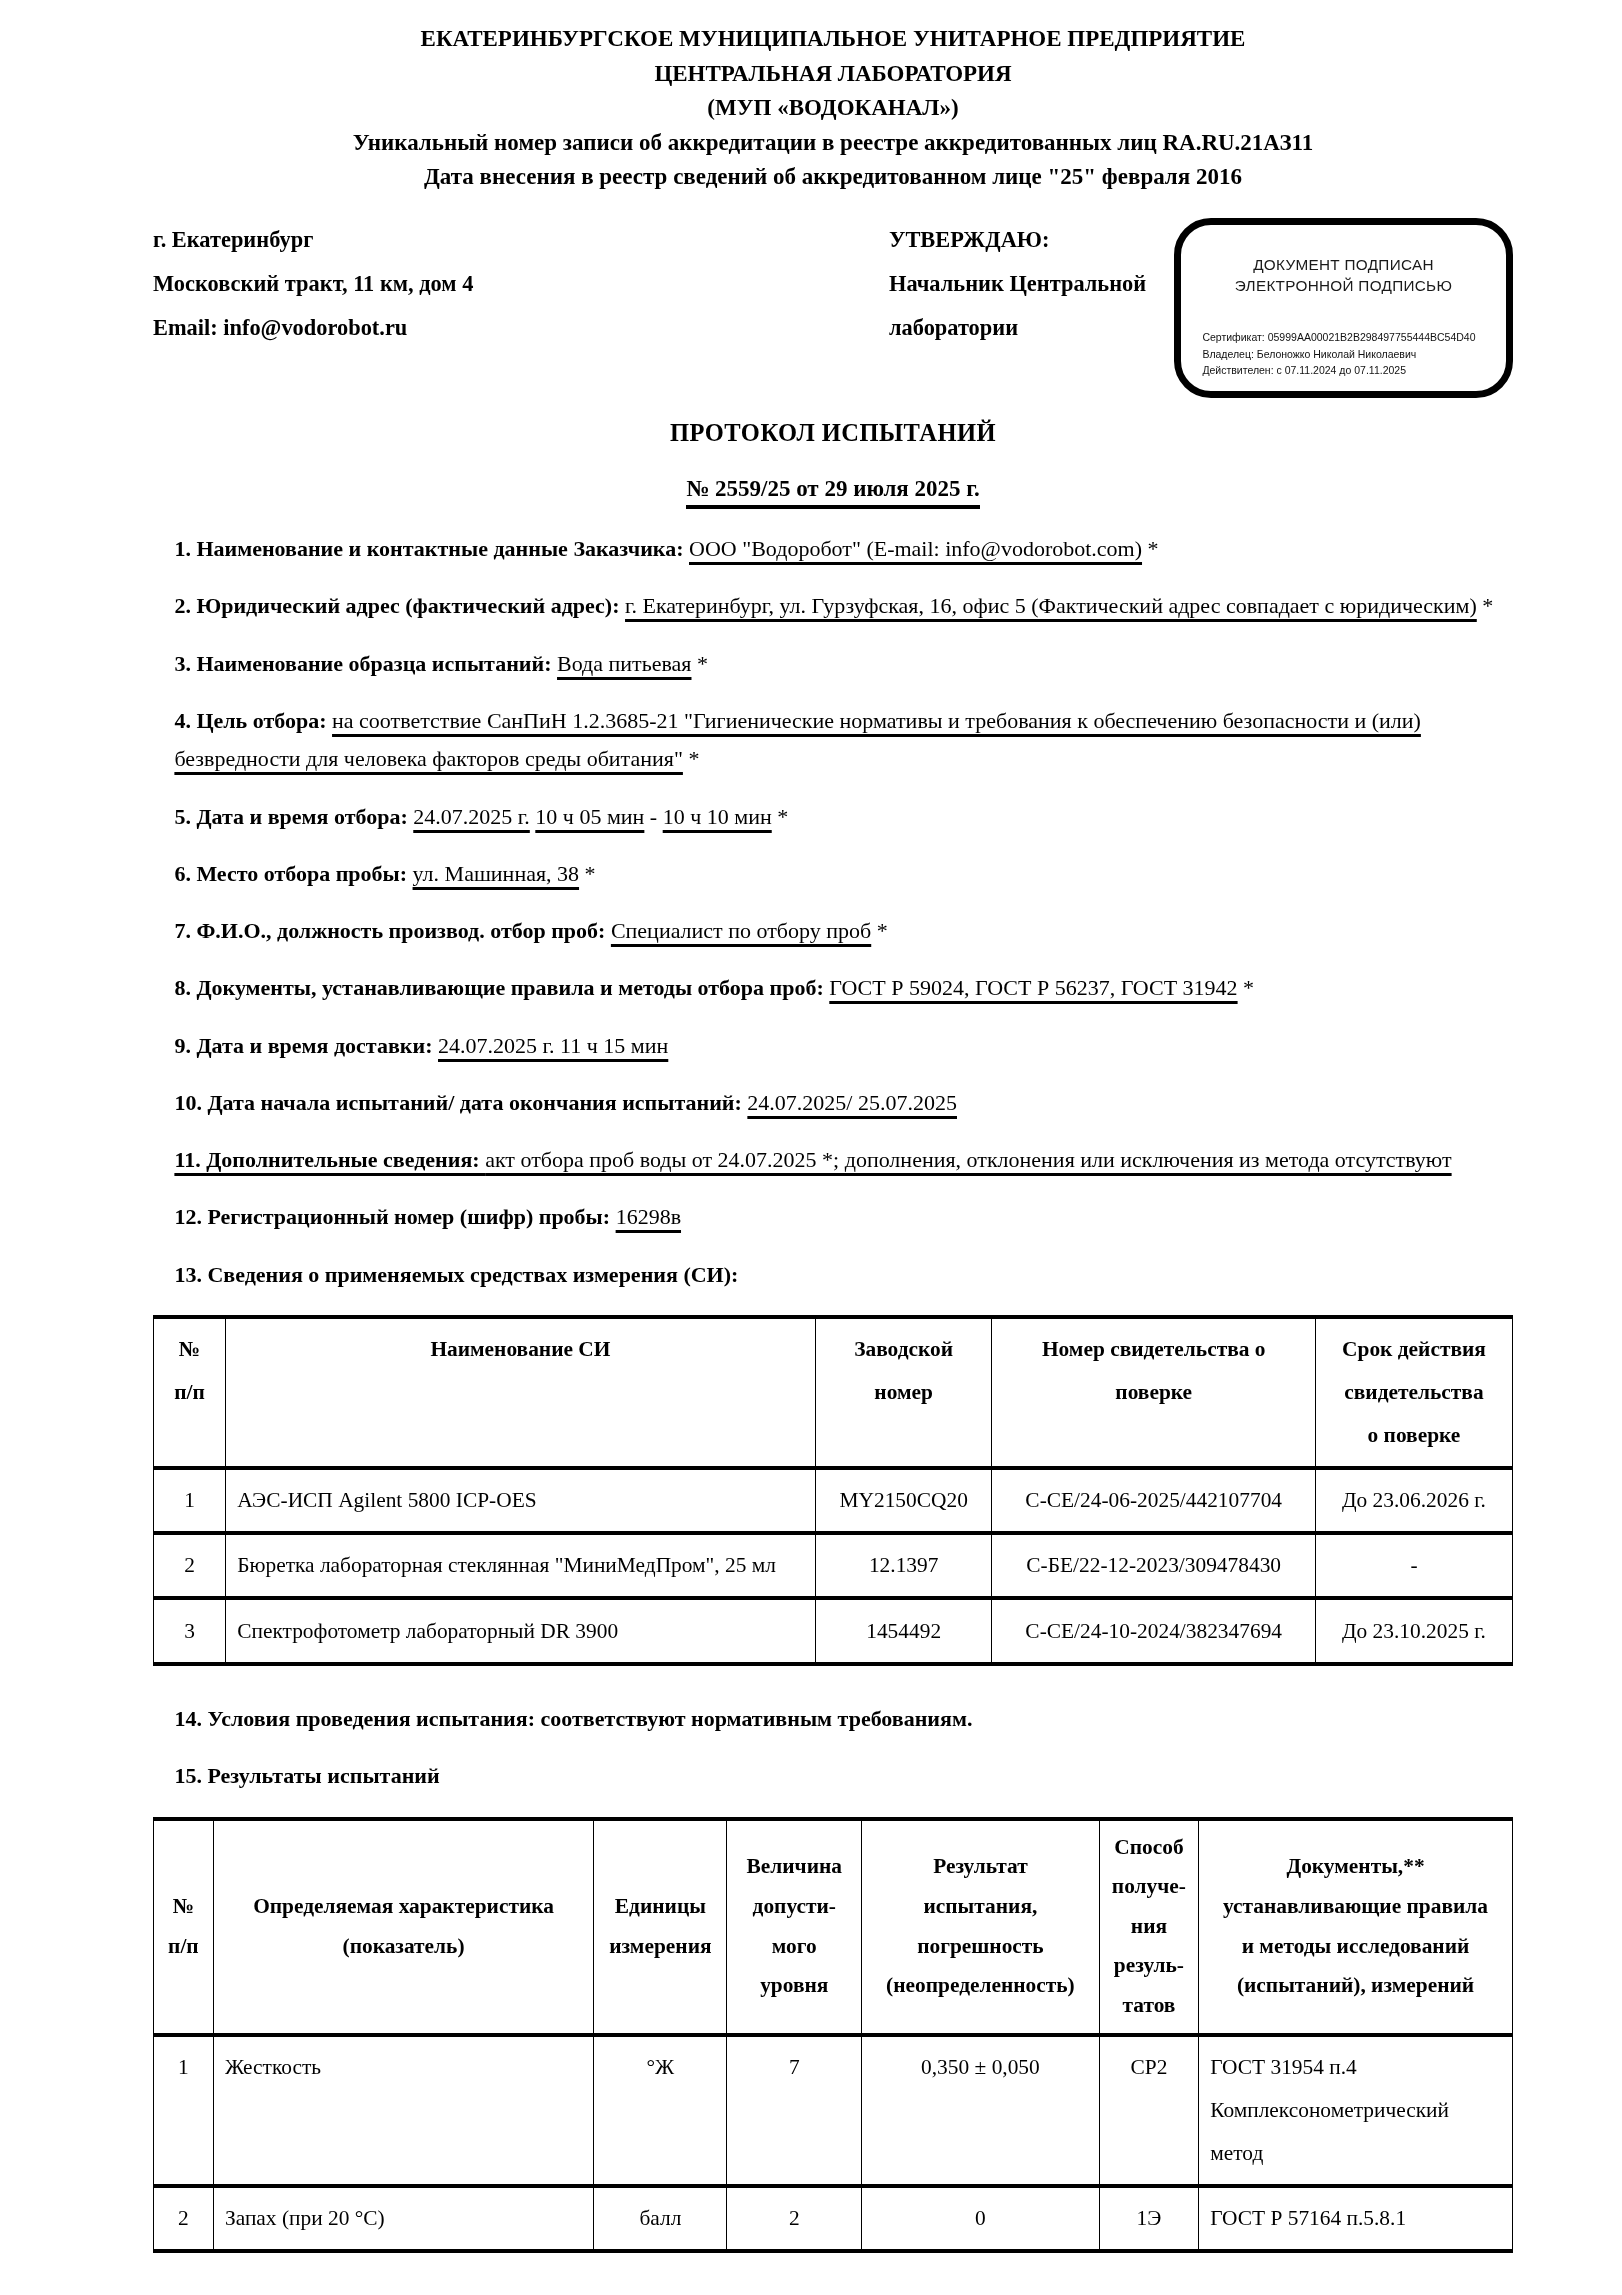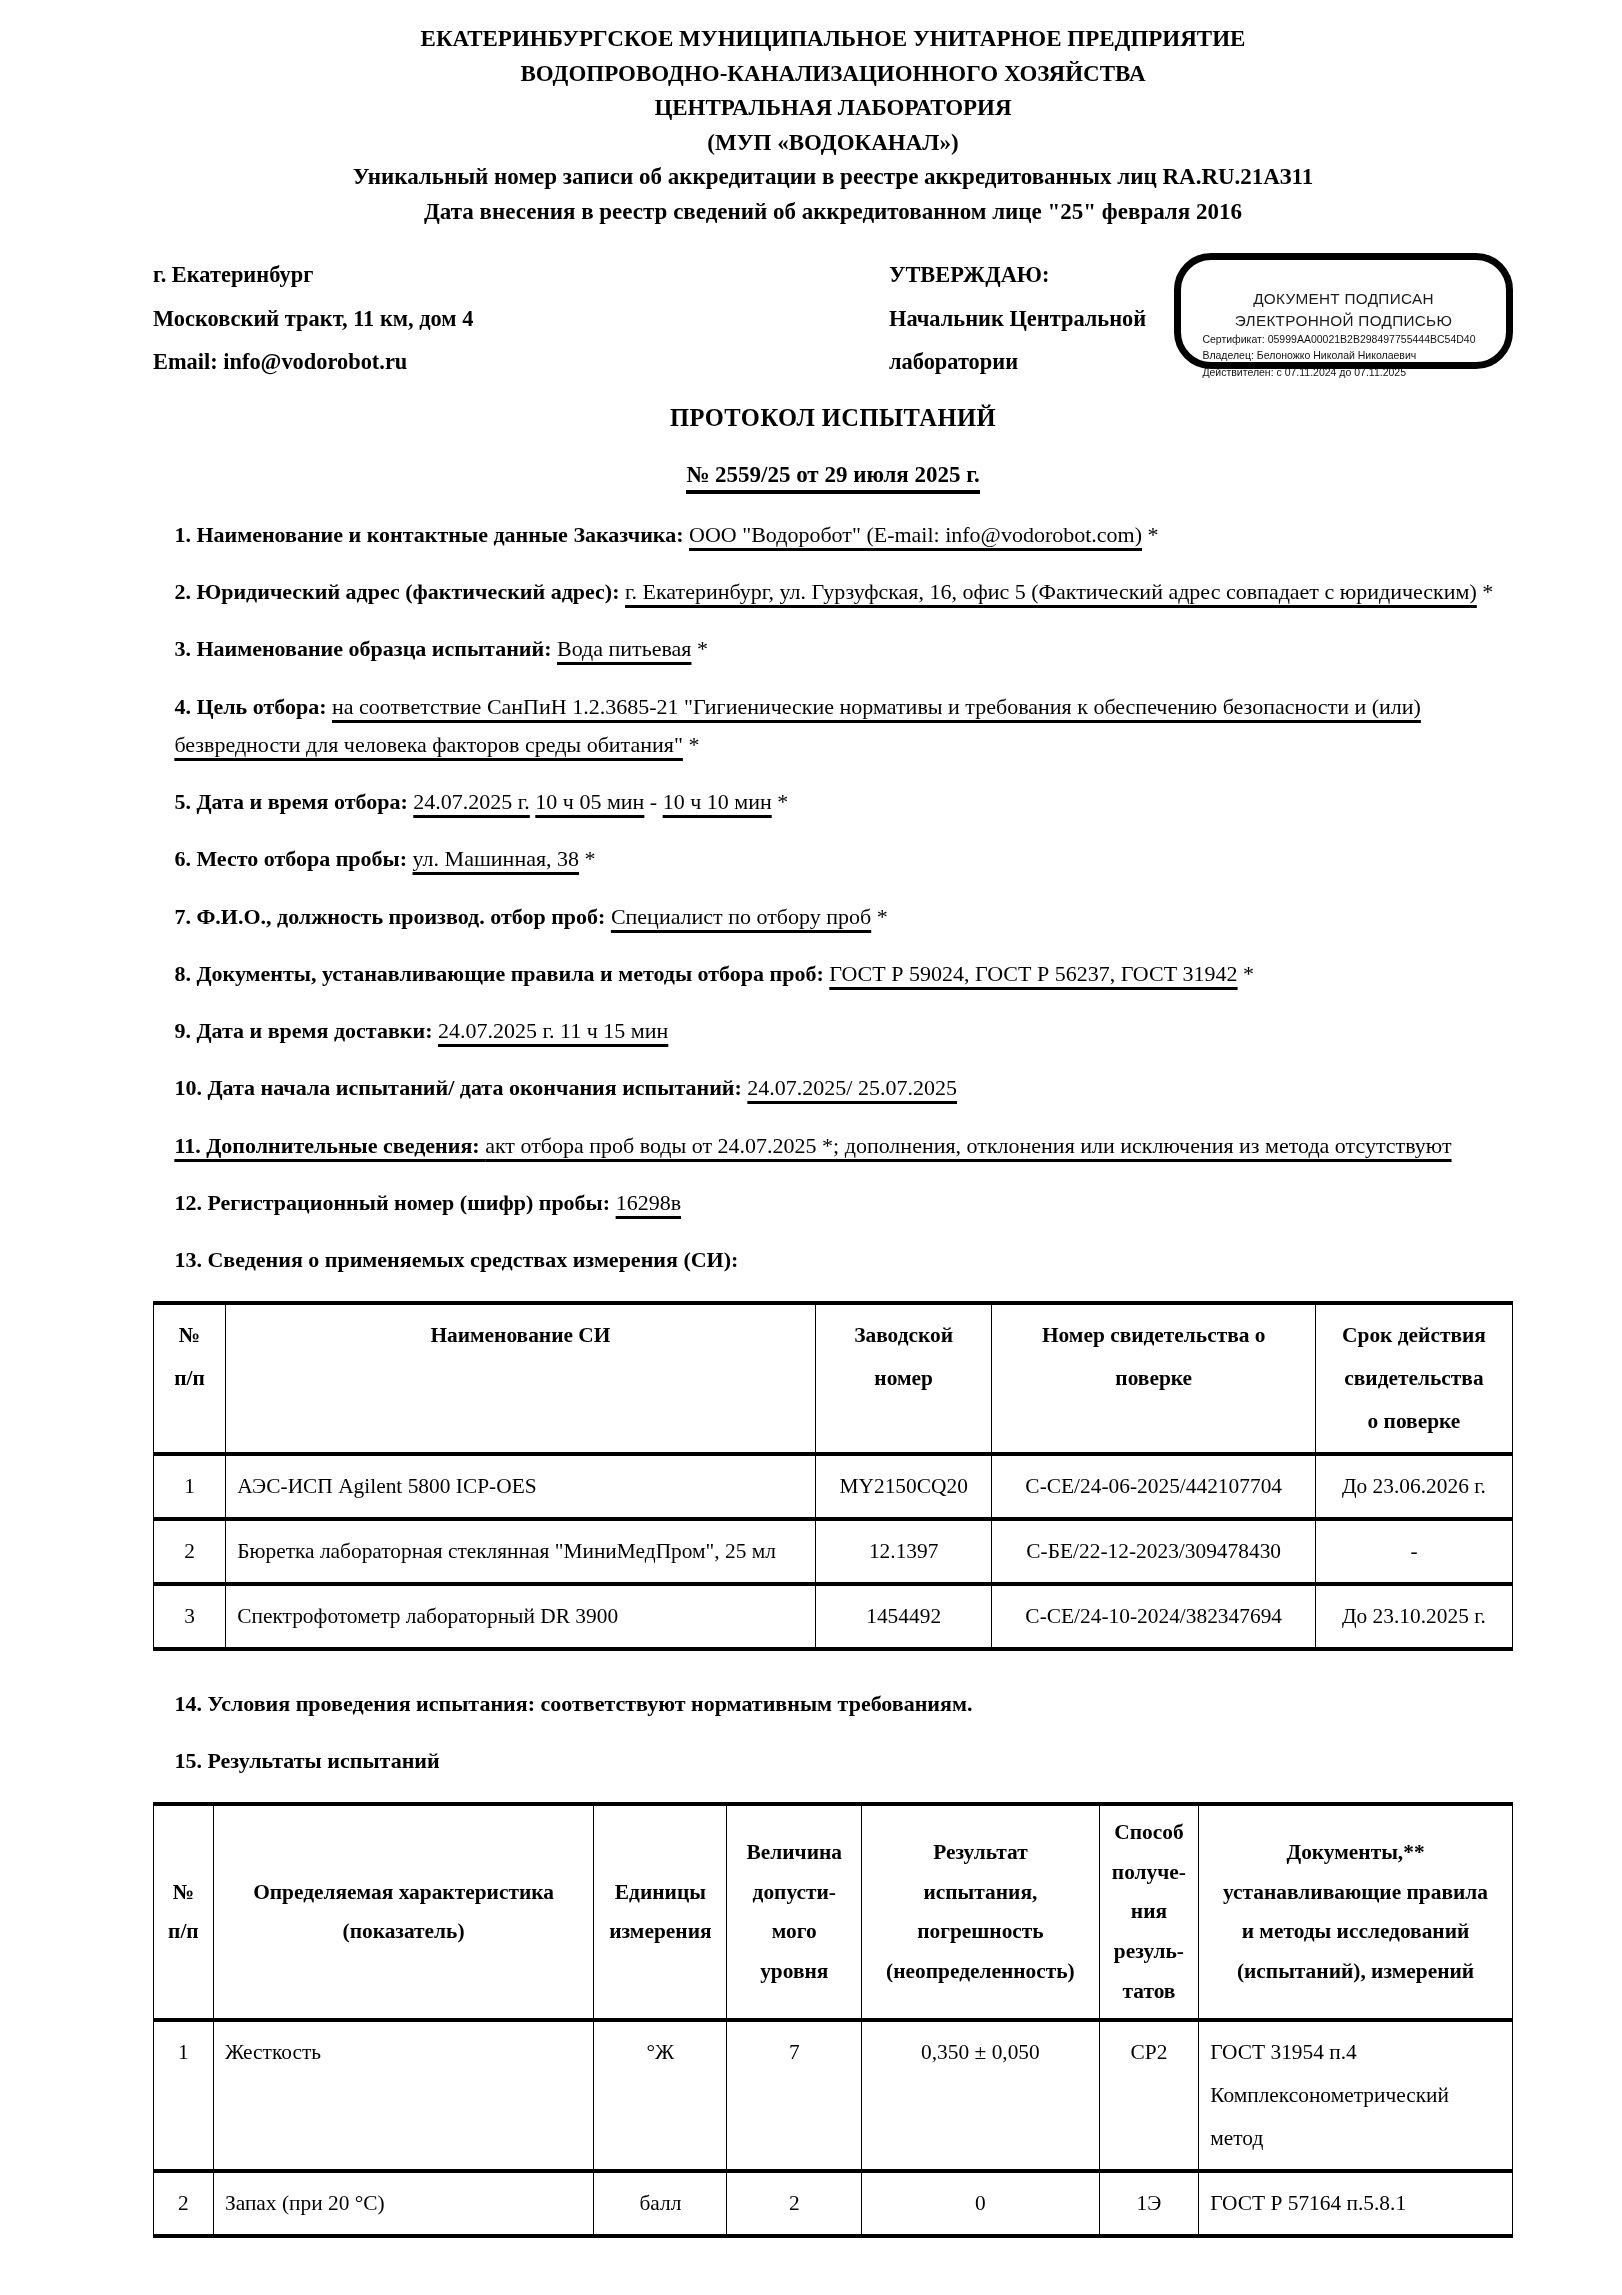--- a/index.html
+++ b/index.html
@@ -12,21 +12,21 @@
     font-size:22px; line-height:1.4;
   }
   
   .org-header{text-align:center; font-weight:bold; font-size:23px; line-height:1.5;}
   .org-header div{white-space:nowrap;}
   
   .head-row{display:flex; margin-top:23.5px; align-items:flex-start;gap:20px;}
   .address{flex:0 0 484px; font-weight:bold; line-height:1.95; font-size:22.4px;}
   .approve{flex:1 1 auto; font-weight:bold; line-height:1.95; font-size:22.4px; padding-left:232px;}
   .stamp{
-    flex:0 0 339px; box-sizing:border-box; height:116px;
+    flex:0 0 339px; box-sizing:border-box; height:180px;
     border:7.1px solid #000; border-radius:37px;
     padding:17.3px 21.4px 13.3px 21.4px;
     display:flex; flex-direction:column; justify-content:space-between;
     font-family:"Liberation Sans","DejaVu Sans",sans-serif;
   }
   .stamp-title{text-align:center; font-size:15.3px; line-height:1.4; letter-spacing:0.3px; color:#1a1a1a; margin-top:11.2px;}
   .stamp-cert{font-size:10.5px; line-height:1.55; color:#111;}
   
   .doc-title{text-align:center; font-weight:bold; font-size:24.5px; letter-spacing:0.5px; margin-top:17.3px;}
   .doc-number{text-align:center; font-weight:bold; font-size:23px; margin-top:23px;}
@@ -52,21 +52,20 @@
   td.band{font-weight:bold; text-align:center; padding:5.1px 4.1px; line-height:1.6;}
   .sect{margin-top:34px;}
 </style>
 </head>
 <body>
 
 <div class="page">
 
   <div class="org-header">
     <div>ЕКАТЕРИНБУРГСКОЕ МУНИЦИПАЛЬНОЕ УНИТАРНОЕ ПРЕДПРИЯТИЕ</div>
-    <div>ВОДОПРОВОДНО-КАНАЛИЗАЦИОННОГО ХОЗЯЙСТВА</div>
     <div>ЦЕНТРАЛЬНАЯ ЛАБОРАТОРИЯ</div>
     <div>(МУП «ВОДОКАНАЛ»)</div>
     <div>Уникальный номер записи об аккредитации в реестре аккредитованных лиц RA.RU.21АЗ11</div>
     <div>Дата внесения в реестр сведений об аккредитованном лице  "25" февраля 2016</div>
   </div>
 
   <div class="head-row">
     <div class="address">
       <div>г. Екатеринбург</div>
       <div>Московский тракт, 11 км, дом 4</div>

